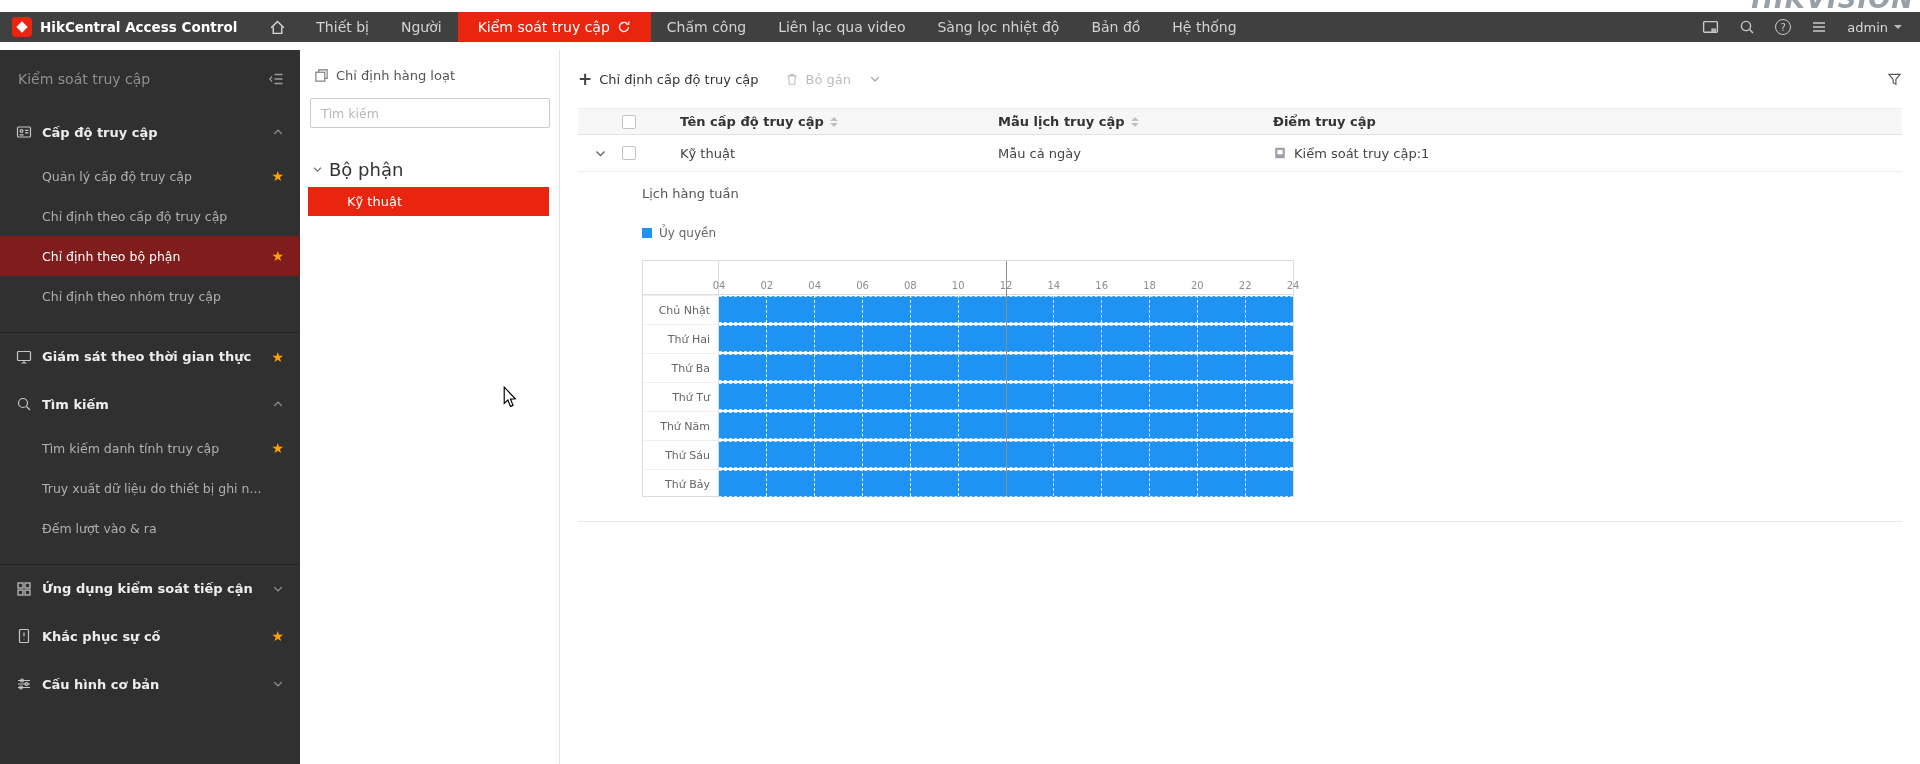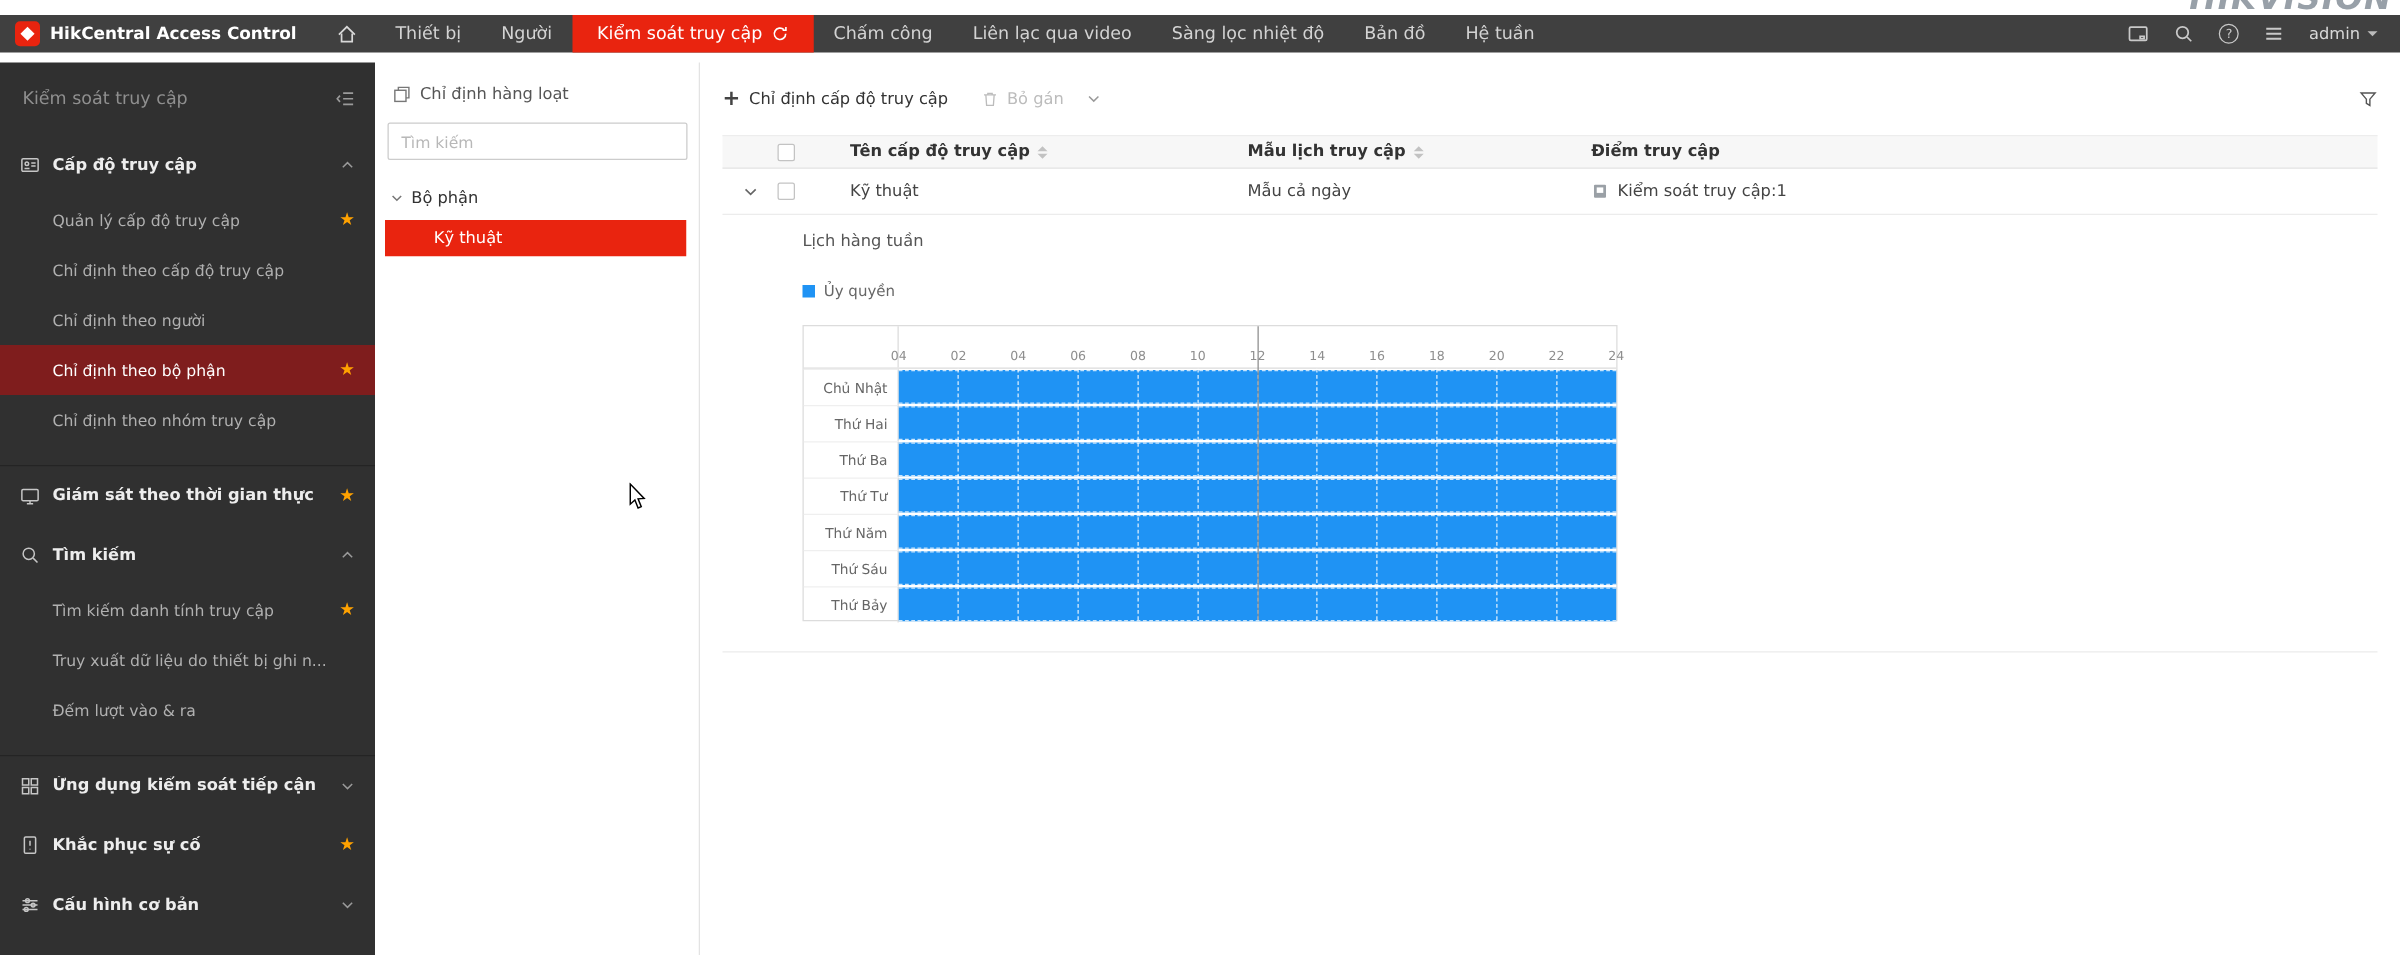--- a/index.html
+++ b/index.html
@@ -39,21 +39,21 @@
   .star { color:#ffa200; font-size:14px; line-height:1; }
   .sb-chev { color:#9a9a9a; display:flex; }
   .gap-before { margin-top:16px; border-top:1px solid rgba(0,0,0,.25); }
 
   
   .panel { position:absolute; left:300px; top:50px; width:260px; height:714px; background:#fff; border-right:1px solid #e3e3e3; padding-top:14px; }
   .panel-title-row { display:flex; align-items:center; gap:7px; padding-left:14px; height:22px; color:#555; font-size:13px; }
   .panel-title-row .icon { color:#777; display:flex; }
   .panel-search { display:block; margin:12px 10px 0 10px; width:240px; height:30px; border:1px solid #ccc; border-radius:2px; padding:0 10px; font-size:12.5px; color:#333; font-family:inherit; }
   .panel-search::placeholder { color:#b8b8b8; }
-  .tree-root { margin-top:18px; padding-left:12px; height:24px; display:flex; align-items:center; gap:6px; color:#333; font-size:13px; cursor:pointer; }
+  .tree-root { margin-top:29px; padding-left:12px; height:24px; display:flex; align-items:center; gap:6px; color:#333; font-size:18px; cursor:pointer; }
   .tree-root .icon { color:#777; display:flex; }
   .tree-item { margin:6px 10px 0 8px; height:29px; display:flex; align-items:center; padding-left:39px; font-size:13px; cursor:pointer; }
   .tree-item.selected { background:#e9240f; color:#fff; }
 
   
   .main { position:absolute; left:560px; top:50px; right:0; height:714px; background:#fff; padding:0 18px; }
   .toolbar { height:58px; display:flex; align-items:center; gap:26px; }
   .btn-text { background:none; border:none; display:flex; align-items:center; gap:7px; font-size:13px; color:#333; cursor:pointer; font-family:inherit; }
   .btn-text .plus { font-size:17px; line-height:1; font-weight:bold; color:#444; }
   .btn-text.disabled { color:#bcbcbc; cursor:default; }
@@ -144,21 +144,21 @@
       <span class="nav-item">
           <span>Liên lạc qua video</span>
         </span>
       <span class="nav-item">
           <span>Sàng lọc nhiệt độ</span>
         </span>
       <span class="nav-item">
           <span>Bản đồ</span>
         </span>
       <span class="nav-item">
-          <span>Hệ tuần</span>
+          <span>Hệ thống</span>
         </span>
     </nav>
     <div class="nav-right">
       <span class="icon">
         <svg width="17" height="17" viewBox="0 0 16 16" fill="none" stroke="currentColor" stroke-width="1.3">
             <rect x="1.5" y="2.5" width="13" height="10" rx="1"></rect>
             <path d="M9.5 9.5h3v1.8h-3z"></path>
           </svg>
       </span>
       <span class="icon">
@@ -204,23 +204,20 @@
             <path d="M3 10.5 8 5.5l5 5"></path>
           </svg>
       </span>
     </div>
     <div class="sb-child">
       <span class="sb-label">Quản lý cấp độ truy cập</span>
       <span class="right-slot star">★</span>
     </div>
     <div class="sb-child">
       <span class="sb-label">Chỉ định theo cấp độ truy cập</span>
-    </div>
-    <div class="sb-child">
-      <span class="sb-label">Chỉ định theo người</span>
     </div>
     <div class="sb-child selected">
       <span class="sb-label">Chỉ định theo bộ phận</span>
       <span class="right-slot star">★</span>
     </div>
     <div class="sb-child">
       <span class="sb-label">Chỉ định theo nhóm truy cập</span>
     </div>
 
     <div class="sb-group gap-before">

